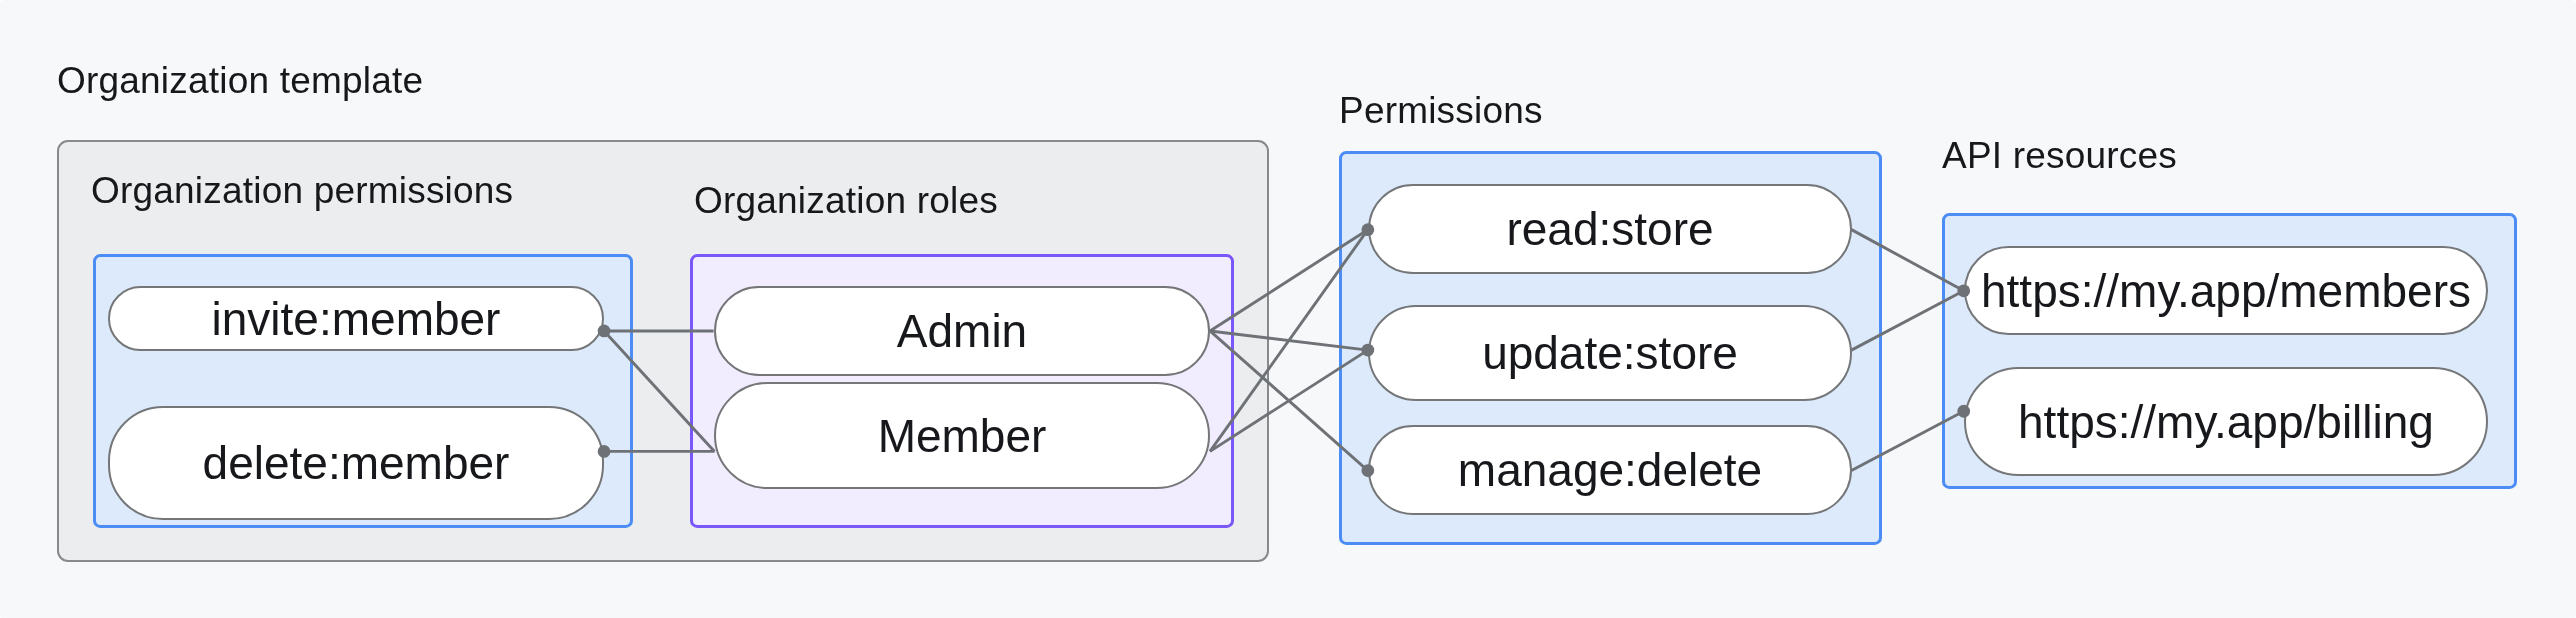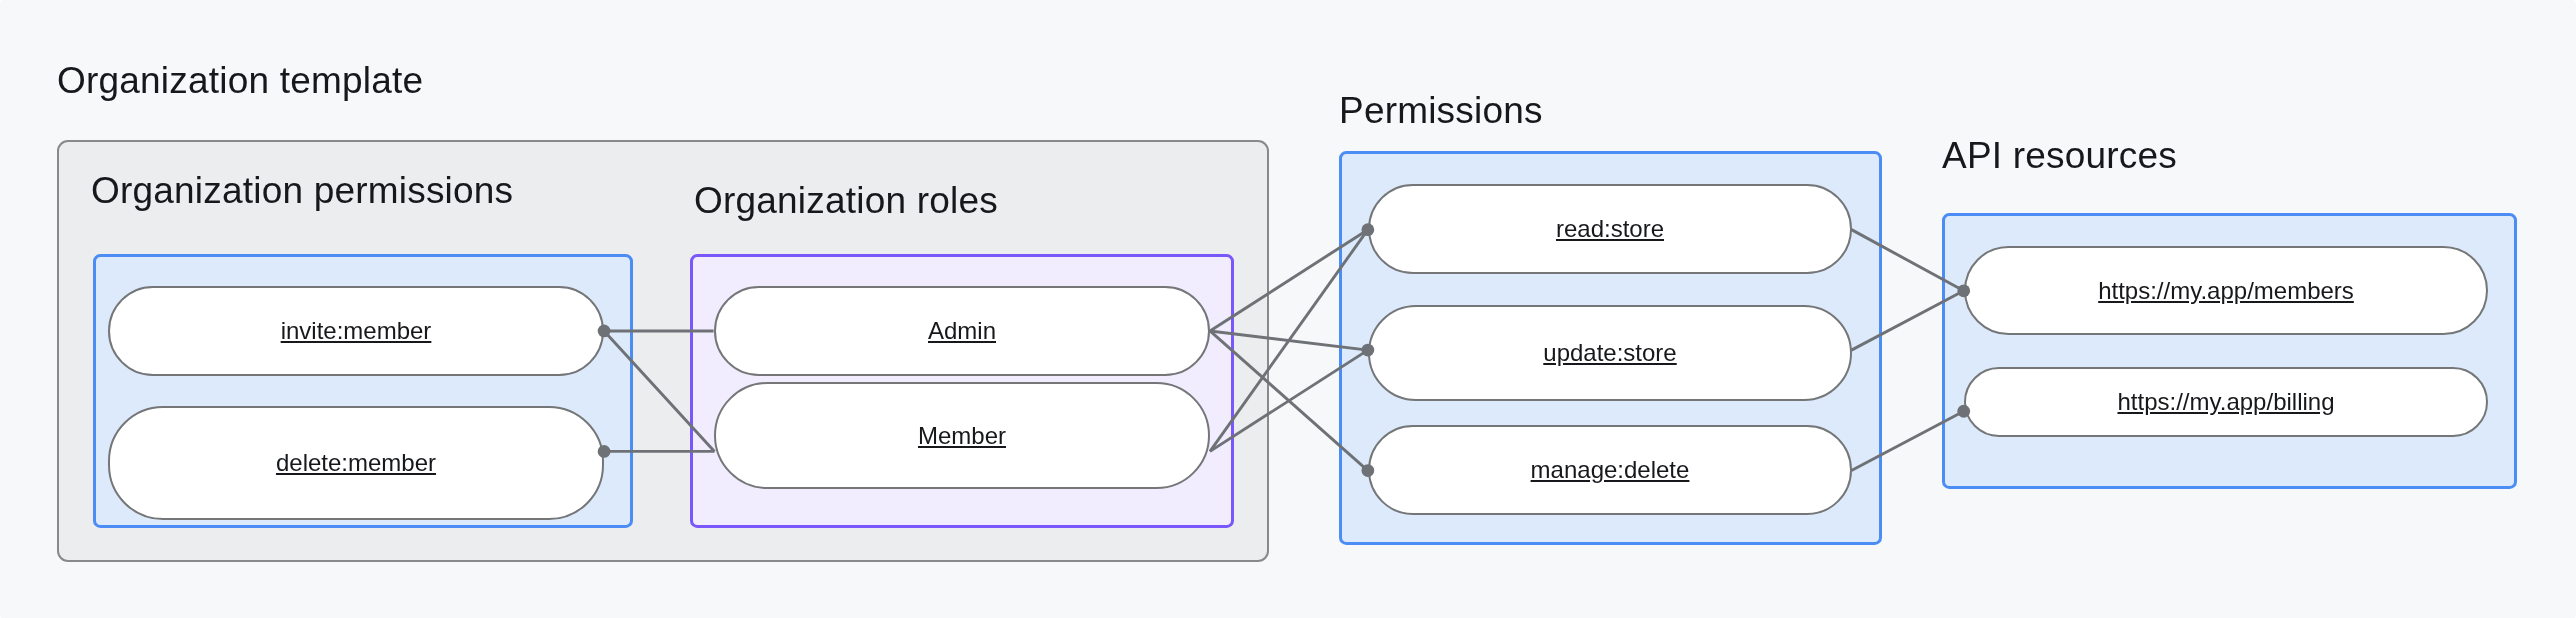--- a/index.html
+++ b/index.html
@@ -60,34 +60,33 @@
   #api-resources-box   { left: 1942px; top: 213px; width: 575px; height: 276px; }
 
   .pill {
     position: absolute;
     background: var(--pill-fill, #FFFFFF);
     border: 2.7px solid var(--pill-border, #747678);
     border-radius: 55px;
     display: flex;
     align-items: center;
     justify-content: center;
-    font-size: 24px;
+    font-size: 46px;
     color: var(--text-dark, #17181B);
     white-space: nowrap;
-    text-decoration: underline;
   }
-  #pill-invite  { left: 108px;  top: 286px; width: 496px; height: 90px; }
+  #pill-invite  { left: 108px;  top: 286px; width: 496px; height: 65px; }
   #pill-delete  { left: 108px;  top: 406px; width: 496px; height: 114px; }
   #pill-admin   { left: 714px;  top: 286px; width: 496px; height: 90px; }
   #pill-member  { left: 714px;  top: 382px; width: 496px; height: 107px; }
   #pill-read    { left: 1368px; top: 184px; width: 484px; height: 90px; }
   #pill-update  { left: 1368px; top: 305px; width: 484px; height: 96px; }
   #pill-manage  { left: 1368px; top: 425px; width: 484px; height: 90px; }
   #pill-members { left: 1964px; top: 246px; width: 524px; height: 89px; }
-  #pill-billing { left: 1964px; top: 367px; width: 524px; height: 70px; }
+  #pill-billing { left: 1964px; top: 367px; width: 524px; height: 109px; }
 
   .edges-overlay {
     position: absolute;
     inset: 0;
     width: 100%;
     height: 100%;
     pointer-events: none;
   }
   .edge { stroke: var(--line-color, #6E7276); stroke-width: 3.2; }
   .dot  { fill: var(--line-color, #6E7276); }

